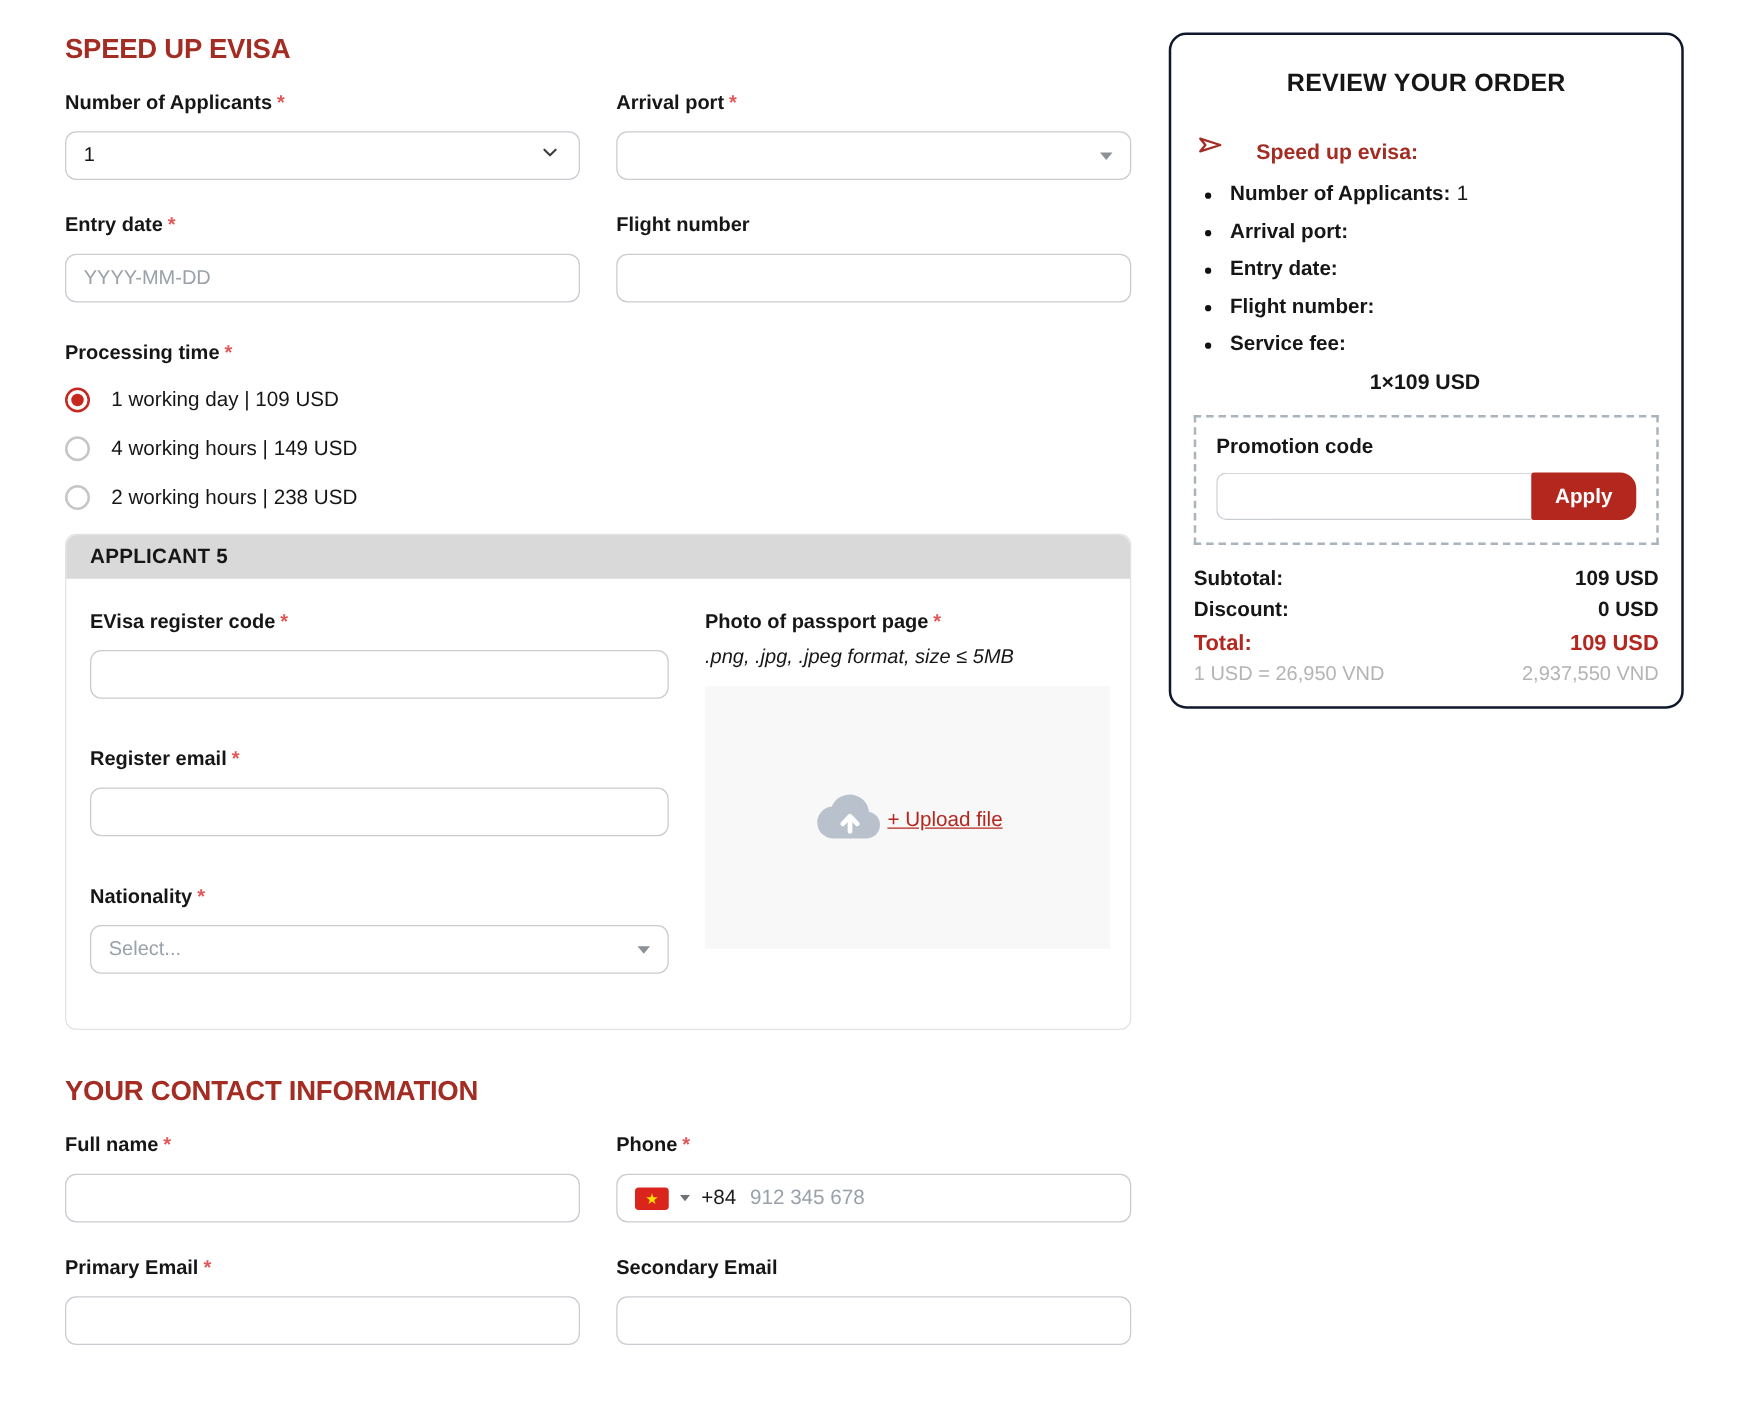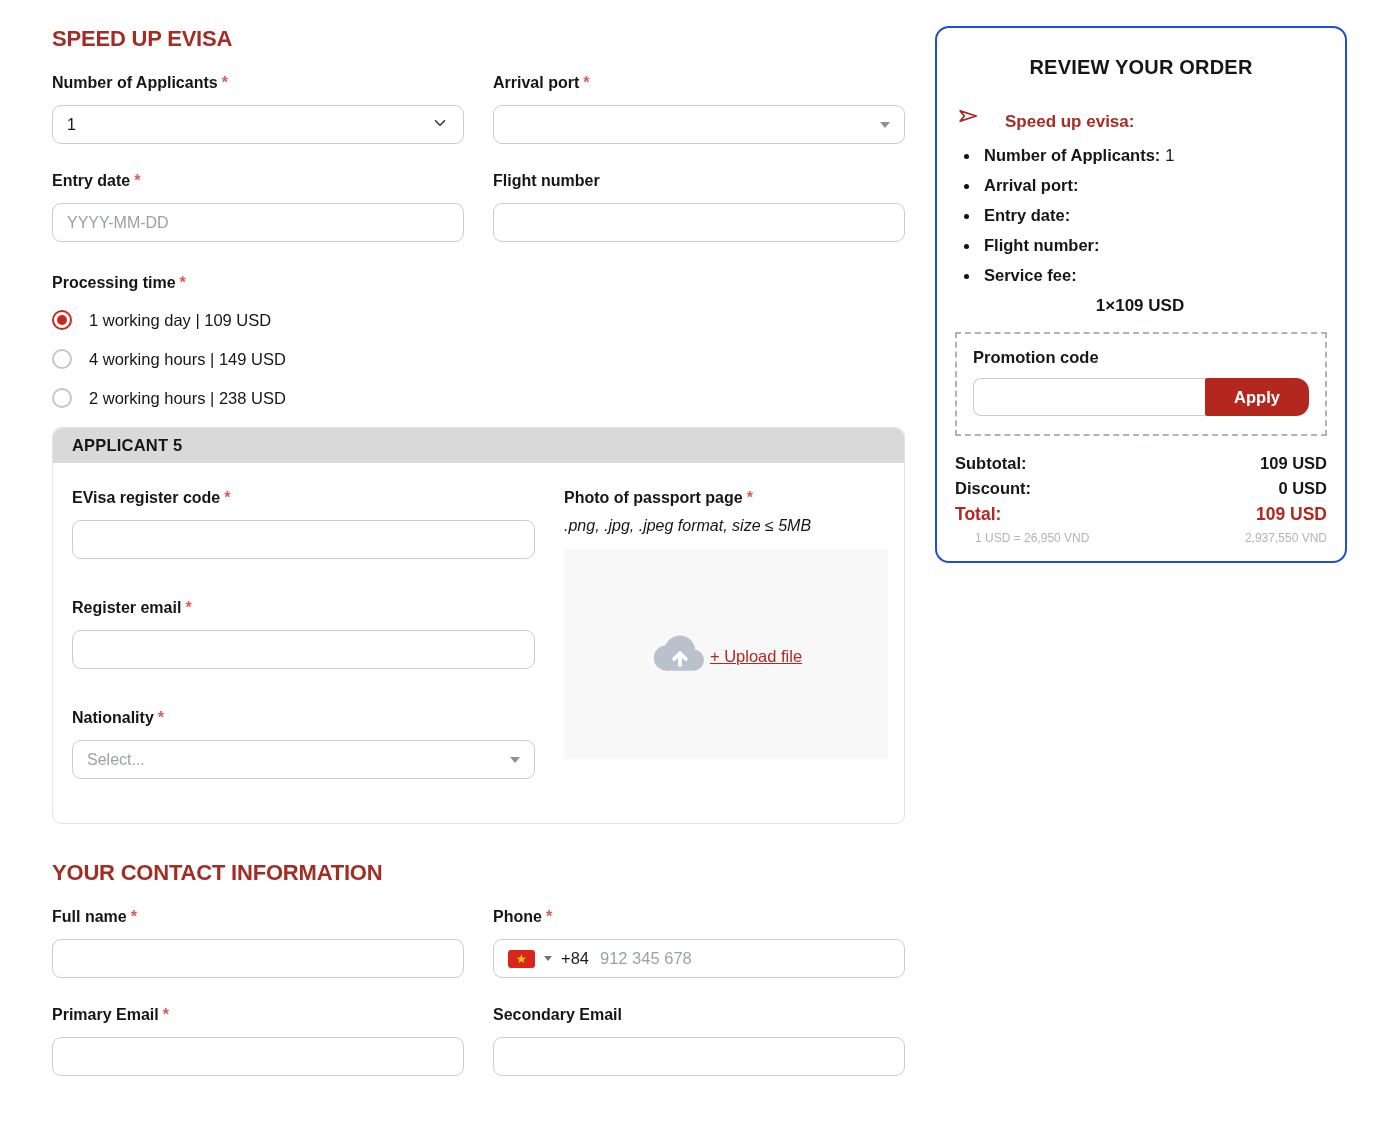--- a/index.html
+++ b/index.html
@@ -62,35 +62,35 @@
   .sec-contact{margin-top:36px;}
   .phonebox{gap:9px;}
   .flag{width:27px;height:18px;background:#DA251D;border-radius:3px;display:flex;align-items:center;justify-content:center;flex:0 0 auto;}
   .flag .star{color:#FFDD00;font-size:12px;line-height:1;}
   .flag-caret{width:0;height:0;border-left:4px solid transparent;border-right:4px solid transparent;border-top:5px solid #6d7277;}
   .dial{color:#1c1c1c;font-size:16.5px;}
   .phone-input{border:none;outline:none;flex:1;font-size:16.5px;min-width:0;}
   .phone-input::placeholder{color:var(--ph);opacity:1;}
 
   
-  .panel{border:2px solid #1d4ed8;border-radius:14px;padding:22px 18px 16px;background:#fff;}
+  .panel{border:2px solid #0f172a;border-radius:14px;padding:22px 18px 16px;background:#fff;}
   .panel-title{text-align:center;font-size:20px;font-weight:bold;margin:6px 0 26px;letter-spacing:.2px;}
   .rev-head{display:flex;align-items:flex-end;gap:26px;color:var(--brand);font-weight:bold;font-size:17px;margin:0 0 14px 2px;}
   .rev-item{display:flex;font-size:16.5px;margin-bottom:11px;}
   .bullet{width:5px;height:5px;border-radius:50%;background:#111;margin:8px 15px 0 9px;flex:0 0 auto;}
   .ri-label{font-weight:bold;margin-right:5px;white-space:nowrap;}
   .fee-line{text-align:center;font-weight:bold;font-size:17px;margin:6px 2px 16px 0;}
   .promo{border:2px dashed #aab4bc;padding:14px 16px 18px;margin-bottom:18px;}
   .promo-label{font-weight:bold;font-size:16.5px;margin-bottom:11px;}
   .promo-row{display:flex;}
   .promo-input{flex:1;height:38px;border:1.5px solid var(--border);border-right:none;border-radius:8px 0 0 8px;outline:none;padding:0 10px;font-size:16px;min-width:0;}
-  .apply-btn{width:104px;height:38px;background:var(--accent);color:#fff;border:none;border-radius:2px 13px 13px 2px;font-weight:bold;font-size:16.5px;font-family:inherit;cursor:pointer;}
+  .apply-btn{width:84px;height:38px;background:var(--accent);color:#fff;border:none;border-radius:2px 13px 13px 2px;font-weight:bold;font-size:16.5px;font-family:inherit;cursor:pointer;}
   .tot-row{display:flex;justify-content:space-between;font-size:16.5px;font-weight:bold;margin-bottom:6px;}
   .tot-row.total{color:var(--accent);font-size:17.5px;}
-  .xchg-row{display:flex;justify-content:space-between;color:#b4b4b4;font-size:12px;margin-top:3px;margin-left:20px;}
+  .xchg-row{display:flex;justify-content:space-between;color:#b4b4b4;font-size:16px;margin-top:3px;}
 </style>
 </head>
 <body>
 
 <div class="page">
 
   <div class="main">
 
     <section>
       <h2 class="sec">SPEED UP EVISA</h2>

